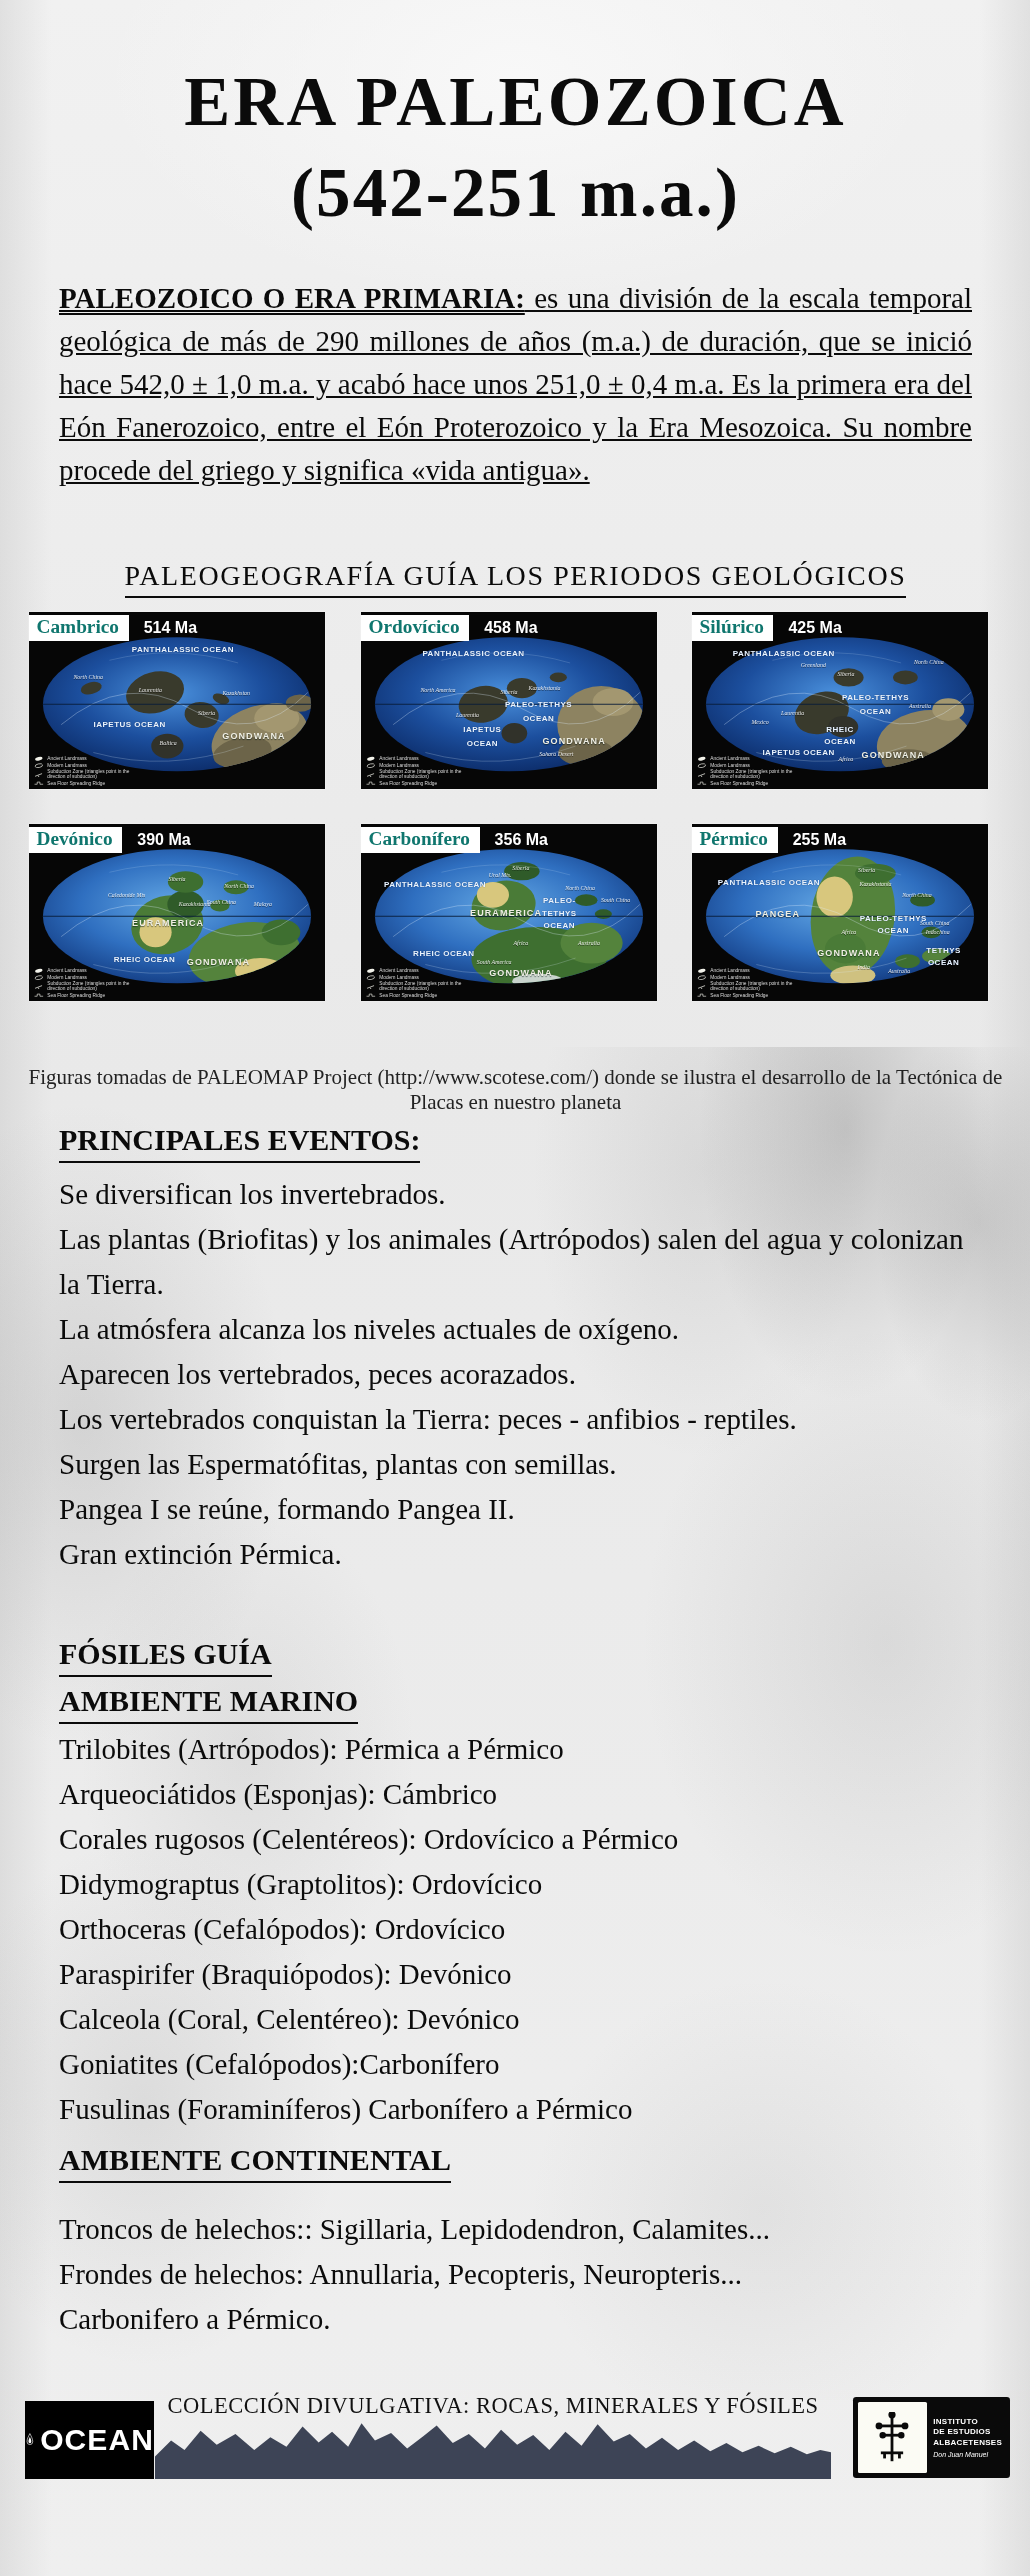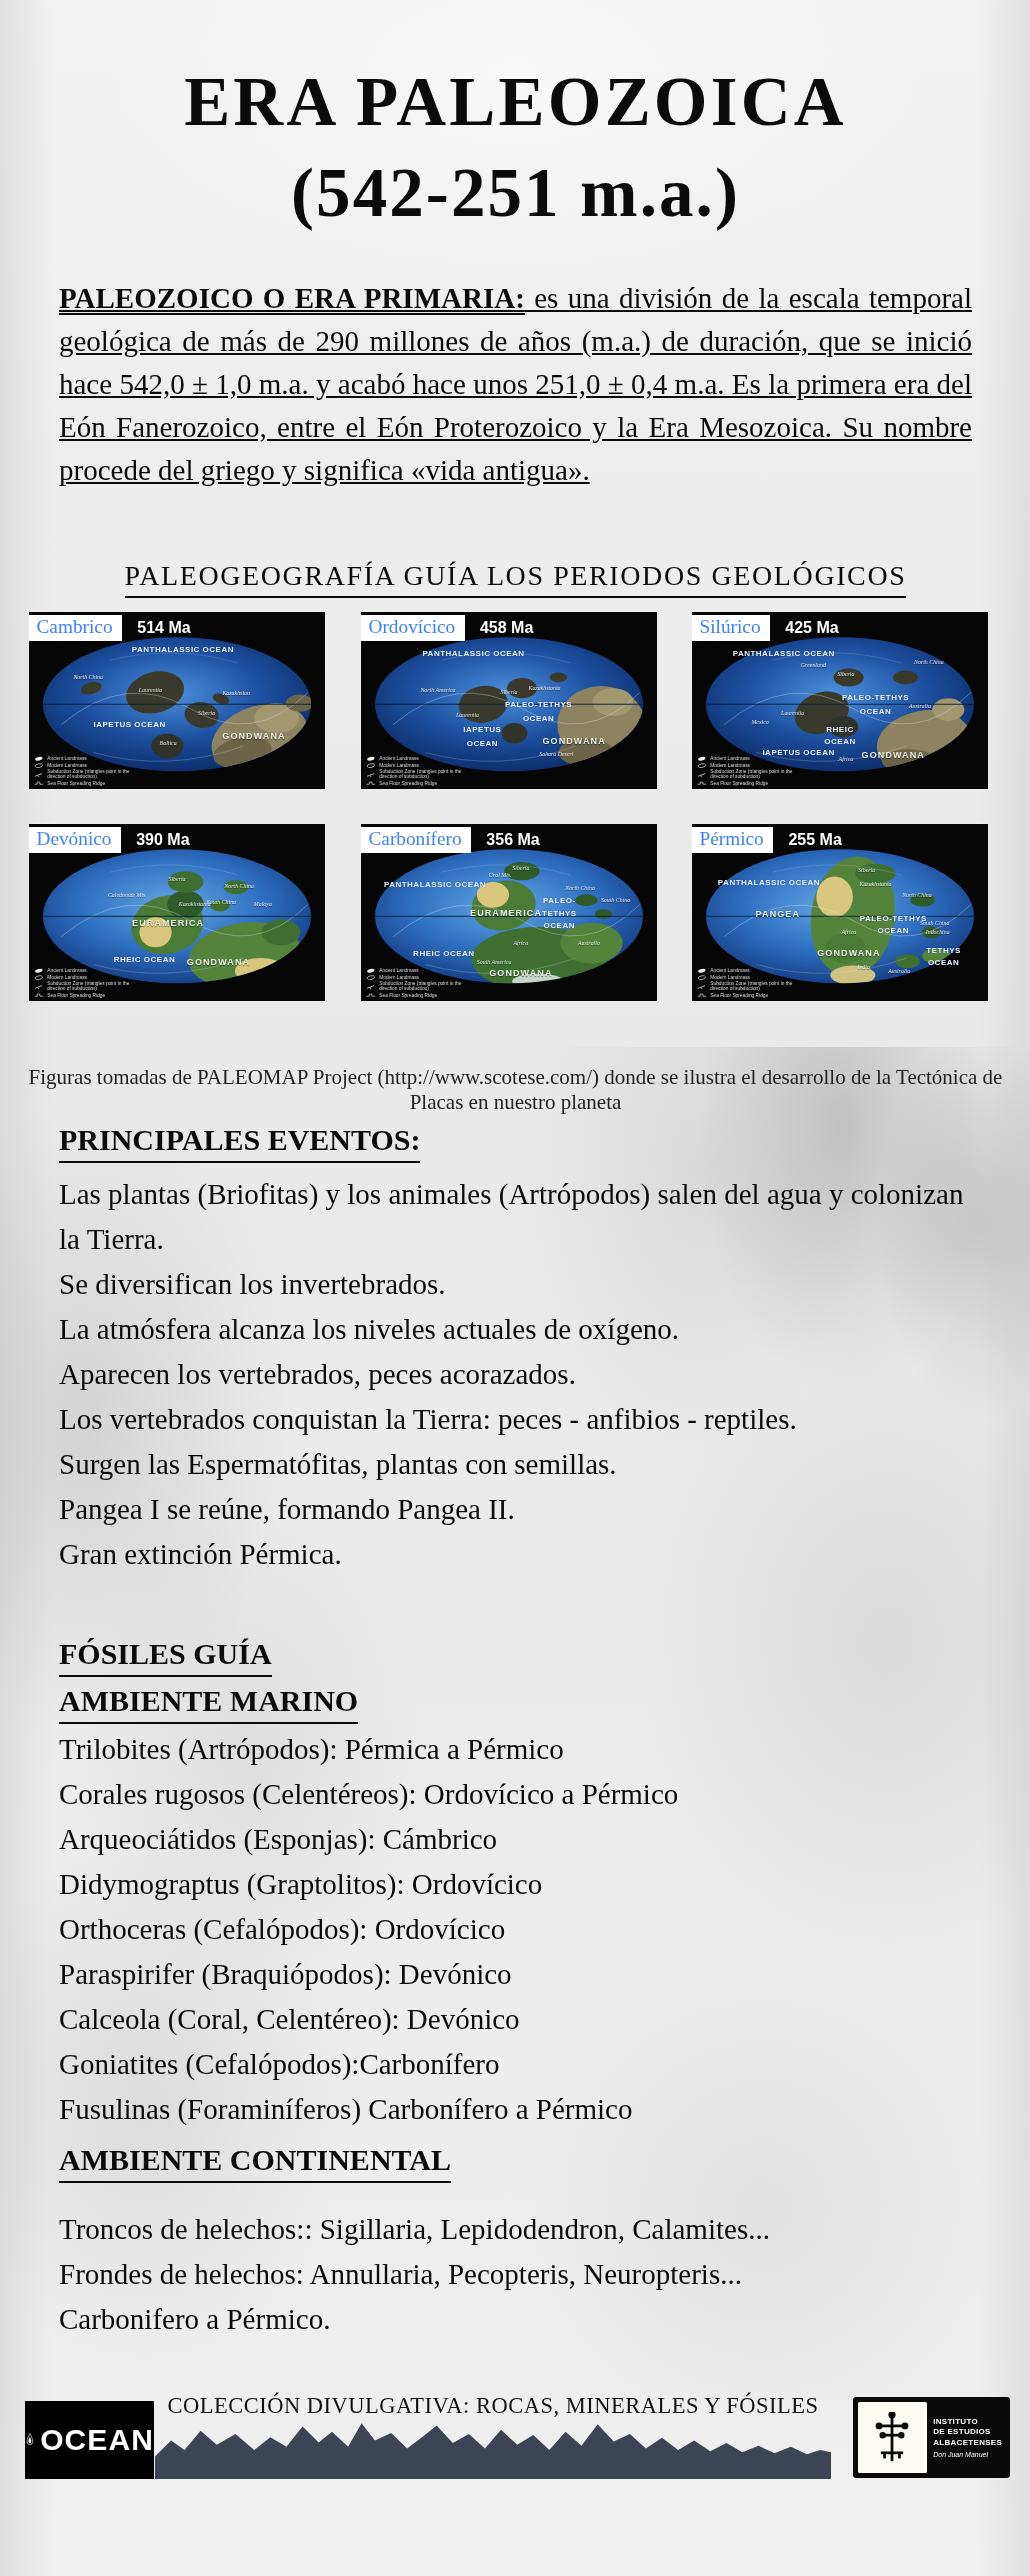--- a/index.html
+++ b/index.html
@@ -30,21 +30,21 @@
   .title2{top:154px;font-size:69px;font-weight:700;letter-spacing:2.1px;}
   .intro{position:absolute;left:59px;top:248px;width:913px;font-size:29px;line-height:43px;text-align:justify;text-decoration:underline;}
   .intro .lead{font-weight:700;text-decoration:underline;text-decoration-thickness:2.1px;text-underline-offset:4.8px;}
   .paleo-heading{top:560px;font-size:28px;letter-spacing:1.6px;}
   .paleo-heading span{display:inline-block;border-bottom:2.1px solid #0b0b0b;padding-bottom:4.3px;}
   .caption{top:1065px;font-size:21px;color:#222;}
 
   
   .map-card{position:absolute;width:296px;height:177px;background:#060606;box-shadow:0 0 0 0.5px rgba(255,255,255,.35);}
   .map-head{position:absolute;left:0;top:3.2px;z-index:3;display:flex;align-items:center;}
-  .map-period{background:#ffffff;color:#3b82f6;font-size:19.3px;padding:1.1px 9.7px 3.2px 7.5px;font-family:"Liberation Serif",serif;}
+  .map-period{background:#ffffff;color:#0f766e;font-size:19.3px;padding:1.1px 9.7px 3.2px 7.5px;font-family:"Liberation Serif",serif;font-weight:bold;}
   .map-age{color:#ffffff;font-family:"Liberation Sans",sans-serif;font-weight:700;font-size:16px;margin-left:15px;}
   .globe-svg{position:absolute;left:0;top:0;width:296px;height:177px;}
   .ml{position:absolute;transform:translate(-50%,-50%);white-space:nowrap;z-index:2;font-family:"Liberation Sans",sans-serif;}
   .ml-ocean{font-size:8px;font-weight:700;color:#eaf4ff;letter-spacing:0.5px;text-shadow:0 0.5px 1.1px rgba(0,20,60,.6);}
   .ml-land{font-size:9px;font-weight:700;color:#f0efe4;letter-spacing:1.1px;text-shadow:0 0.5px 1.1px rgba(0,20,20,.55);}
   .ml-sm{font-size:5.9px;font-style:italic;color:#ffffff;opacity:.88;text-shadow:0 0.5px 0.5px rgba(0,0,0,.6);font-family:"Liberation Serif",serif;}
   .map-legend{position:absolute;left:5.4px;bottom:2.7px;z-index:3;}
   .legend-row{display:flex;align-items:center;gap:3.2px;margin-top:1.1px;}
   .legend-row .txt{font-family:"Liberation Sans",sans-serif;font-size:4.8px;color:#ddd;line-height:5.4px;max-width:91px;}
 
@@ -515,36 +515,36 @@
           </svg>
           <span class="txt">Sea Floor Spreading Ridge</span>
         </div>
       </div>
     </div>
 
   <div class="t-center caption">Figuras tomadas de PALEOMAP Project (http://www.scotese.com/) donde se ilustra el desarrollo de la Tectónica de Placas en nuestro planeta</div>
 
   <div class="sec-heading" style="top:1123px"><span>PRINCIPALES EVENTOS:</span></div>
   <div class="list" style="top:1172px">
+    <div>Se diversifican los invertebrados.</div>
     <div>Las plantas (Briofitas) y los animales (Artrópodos) salen del agua y colonizan la Tierra.</div>
-    <div>Se diversifican los invertebrados.</div>
     <div>La atmósfera alcanza los niveles actuales de oxígeno.</div>
     <div>Aparecen los vertebrados, peces acorazados.</div>
     <div>Los vertebrados conquistan la Tierra: peces - anfibios - reptiles.</div>
     <div>Surgen las Espermatófitas, plantas con semillas.</div>
     <div>Pangea I se reúne, formando Pangea II.</div>
     <div>Gran extinción Pérmica.</div>
   </div>
 
   <div class="sec-heading" style="top:1637px"><span>FÓSILES GUÍA</span></div>
   <div class="sec-heading" style="top:1684px"><span>AMBIENTE MARINO</span></div>
   <div class="list" style="top:1727px">
     <div>Trilobites (Artrópodos): Pérmica a Pérmico</div>
+    <div>Arqueociátidos (Esponjas): Cámbrico</div>
     <div>Corales rugosos (Celentéreos): Ordovícico a Pérmico</div>
-    <div>Arqueociátidos (Esponjas): Cámbrico</div>
     <div>Didymograptus (Graptolitos): Ordovícico</div>
     <div>Orthoceras (Cefalópodos): Ordovícico</div>
     <div>Paraspirifer (Braquiópodos): Devónico</div>
     <div>Calceola (Coral, Celentéreo): Devónico</div>
     <div>Goniatites (Cefalópodos):Carbonífero</div>
     <div>Fusulinas (Foraminíferos)  Carbonífero a Pérmico</div>
   </div>
 
   <div class="sec-heading" style="top:2143px"><span>AMBIENTE CONTINENTAL</span></div>
   <div class="list" style="top:2207px">

